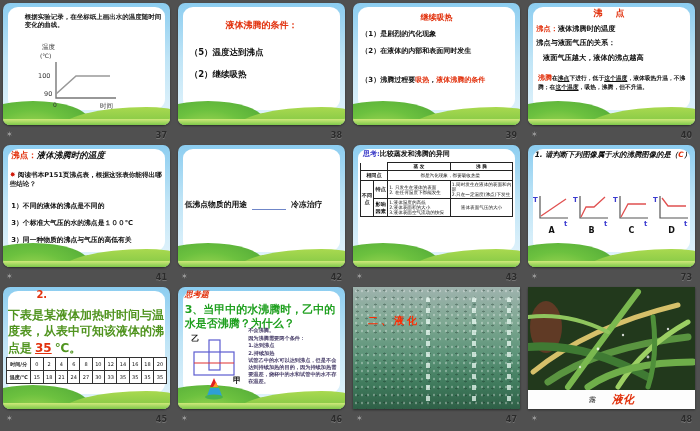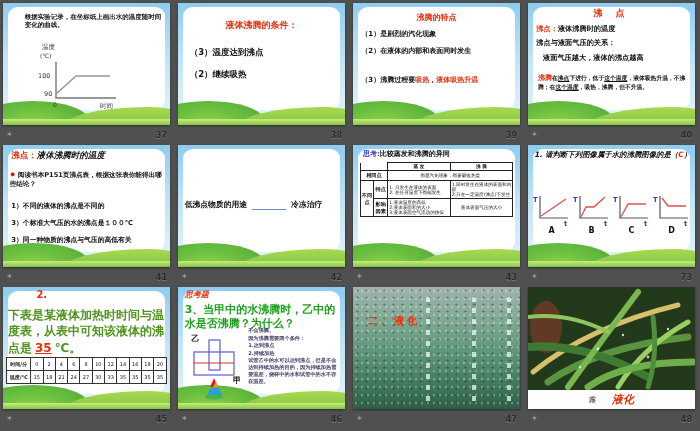--- a/index.html
+++ b/index.html
@@ -1,20 +1,20 @@
 <!DOCTYPE html>
 <html><head>
 <meta charset="utf-8">
 <style>
   html,body{margin:0;padding:0;background:#505050;width:700px;height:431px;overflow:hidden;
     font-family:"DejaVu Sans",sans-serif;}
   .grid{display:grid;grid-template-columns:repeat(4,167px);column-gap:8px;padding:3px 3px 0 3px;}
   .cell{width:167px;}
   .thumb{position:relative;width:167px;height:122px;overflow:hidden;cursor:pointer;
-    background:linear-gradient(180deg,#8ccdf0 0%,#bfe4f6 45%,#e6f5fc 100%);box-shadow:0 1px 2px rgba(0,0,0,.45);}
+    background:linear-gradient(180deg,#8ccdf0 0%,#bfe4f6 45%,#e6f5fc 100%);box-shadow:0 1px 2px rgba(0,0,0,.45);border-radius:7px;}
   .pillow{position:absolute;left:5px;right:5px;top:4px;bottom:15px;background:#fff;
     border-radius:10px 10px 12px 12px/9px 9px 11px 11px;}
   .hill-a{position:absolute;bottom:-16px;left:-26px;width:112px;height:40px;
     background:radial-gradient(ellipse at 50% 100%,#c6e661 0%,#6cc13f 55%,#4da636 100%);border-radius:50%;}
   .hill-b{position:absolute;bottom:-18px;left:34%;right:-28px;height:36px;
     background:linear-gradient(180deg,#a9d94f,#58b53c);border-radius:100% 60% 0 0/100% 80% 0 0;}
   .hill-c{position:absolute;bottom:0;left:0;right:0;height:6px;
     background:linear-gradient(180deg,#cfe97a,#7ec84a);}
   .content{position:absolute;inset:0;z-index:2;}
   .bar{height:20px;display:flex;align-items:center;justify-content:space-between;padding:0 3px;}
@@ -122,41 +122,41 @@
   </div>
 
   <div class="cell">
     <div class="thumb">
       <div class="pillow"></div>
       <div class="hill-a"></div>
       <div class="hill-b"></div>
       <div class="hill-c"></div>
       <div class="content">
         <div class="abs s38-title red">液体沸腾的条件：</div>
-        <div class="abs s38-item" style="top:36%;">（3）温度达到沸点</div>
+        <div class="abs s38-item" style="top:36%;">（5）温度达到沸点</div>
         <div class="abs s38-item" style="top:54%;">（2）继续吸热</div>
       </div>
     </div>
     <div class="bar">
       <span class="star" style="visibility: hidden;"></span>
       <span class="num">38</span>
     </div>
   </div>
 
   <div class="cell">
     <div class="thumb">
       <div class="pillow"></div>
       <div class="hill-a"></div>
       <div class="hill-b"></div>
       <div class="hill-c"></div>
       <div class="content">
-        <div class="abs s39-title red">沸腾的特点</div>
+        <div class="abs s39-title red">继续吸热</div>
         <div class="abs s39-item" style="top:22%;">（1）是剧烈的汽化现象</div>
         <div class="abs s39-item" style="top:36%;">（2）在液体的内部和表面同时发生</div>
-        <div class="abs s39-item" style="top:60%;"><span>（3）沸腾过程要</span><span class="red">吸热</span><span>，</span><span class="red">液体吸热升温</span></div>
+        <div class="abs s39-item" style="top:60%;"><span>（3）沸腾过程要</span><span class="red">吸热</span><span>，</span><span class="red">液体沸腾的条件</span></div>
       </div>
     </div>
     <div class="bar">
       <span class="star" style="visibility: hidden;"></span>
       <span class="num">39</span>
     </div>
   </div>
 
   <div class="cell">
     <div class="thumb">

